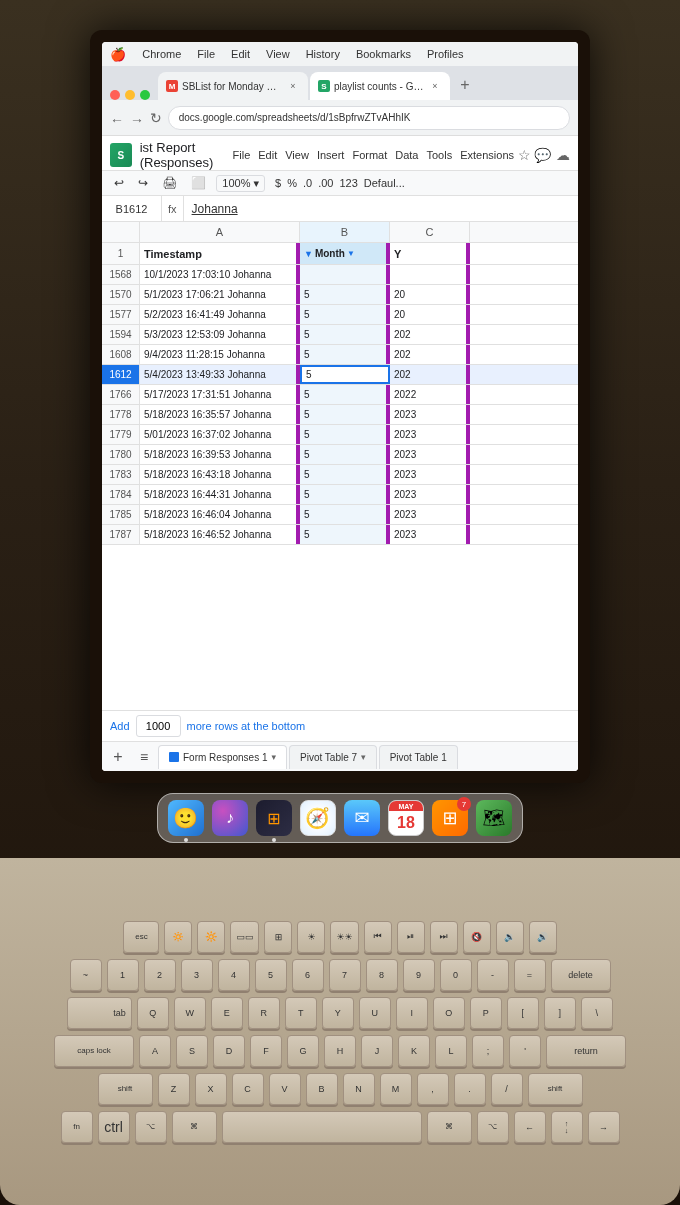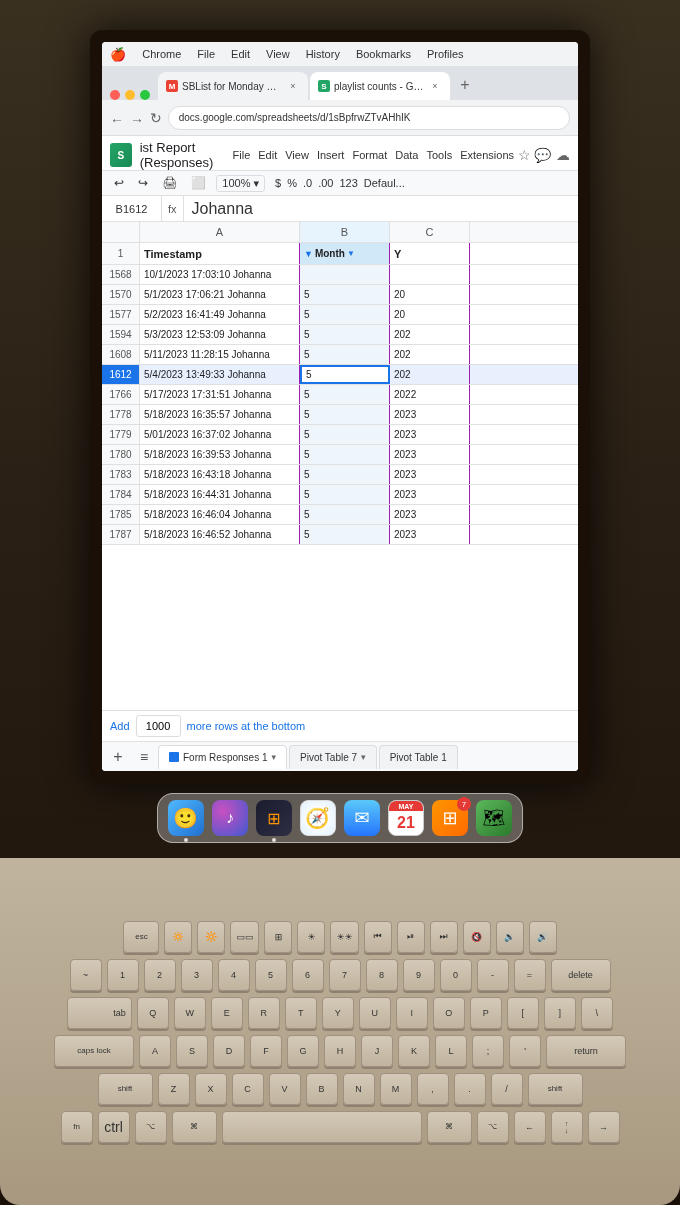--- a/index.html
+++ b/index.html
@@ -270,22 +270,23 @@
       font-size: 11px;
       color: #555;
       border-right: 1px solid #e0e0e0;
       height: 100%;
       display: flex;
       align-items: center;
     }
 
     .formula-content {
       padding: 0 8px;
-      font-size: 16px;
+      font-size: 12px;
       color: #333;
+      text-decoration: underline;
     }
 
     
     .grid-container {
       flex: 1;
       overflow: hidden;
       display: flex;
       flex-direction: column;
     }
 
@@ -352,21 +353,21 @@
       background: #1a73e8;
       color: white;
     }
 
     .grid-cell {
       display: flex;
       align-items: center;
       padding: 0 4px;
       font-size: 10px;
       color: #202124;
-      border-right: 1px solid #a21caf;
+      border-right: 4px solid #a21caf;
       overflow: hidden;
     }
 
     .cell-a { width: 160px; }
     .cell-b { width: 90px; background: #eef6fc; }
     .cell-b.selected-cell { background: #fff; border: 2px solid #1a73e8; }
     .cell-c { width: 80px; }
 
     .header-cell {
       font-weight: 600;
@@ -721,21 +722,21 @@
               <div class="grid-cell cell-c">20</div>
             </div>
             <div class="grid-row">
               <div class="row-num">1594</div>
               <div class="grid-cell cell-a">5/3/2023 12:53:09  Johanna</div>
               <div class="grid-cell cell-b">5</div>
               <div class="grid-cell cell-c">202</div>
             </div>
             <div class="grid-row">
               <div class="row-num">1608</div>
-              <div class="grid-cell cell-a">5/11/2023 11:28:15  Johanna</div>
+              <div class="grid-cell cell-a">9/4/2023 11:28:15  Johanna</div>
               <div class="grid-cell cell-b">5</div>
               <div class="grid-cell cell-c">202</div>
             </div>
             <div class="grid-row selected">
               <div class="row-num selected-row-num">1612</div>
               <div class="grid-cell cell-a">5/4/2023 13:49:33  Johanna</div>
               <div class="grid-cell cell-b selected-cell">5</div>
               <div class="grid-cell cell-c">202</div>
             </div>
             <div class="grid-row">
@@ -839,21 +840,21 @@
 
       <div class="dock-icon mail" style="background: linear-gradient(180deg, #5ac8fa, #2575fc);">
         <span style="font-size:18px; color:white;">✉</span>
       </div>
 
       <div class="dock-icon calendar" style="background:#fff; flex-direction:column; border:1px solid #ccc; overflow:hidden; padding:0;">
         <div style="background:#e53935; width:100%; height:10px; display:flex; align-items:center; justify-content:center;">
           <span class="calendar-month" style="color:white; font-size:7px; font-weight:bold;">MAY</span>
         </div>
         <div style="flex:1; display:flex; align-items:center; justify-content:center;">
-          <span class="calendar-date">21</span>
+          <span class="calendar-date">18</span>
         </div>
       </div>
 
       <div class="dock-icon" style="background: linear-gradient(135deg, #ff9500, #ff6b00); position:relative;">
         <span style="font-size:18px; color:white;">⊞</span>
         <div class="badge-red">7</div>
       </div>
 
       <div class="dock-icon maps" style="background: linear-gradient(135deg, #5cb85c, #2a7a2a);">
         <span style="font-size:18px;">🗺</span>

